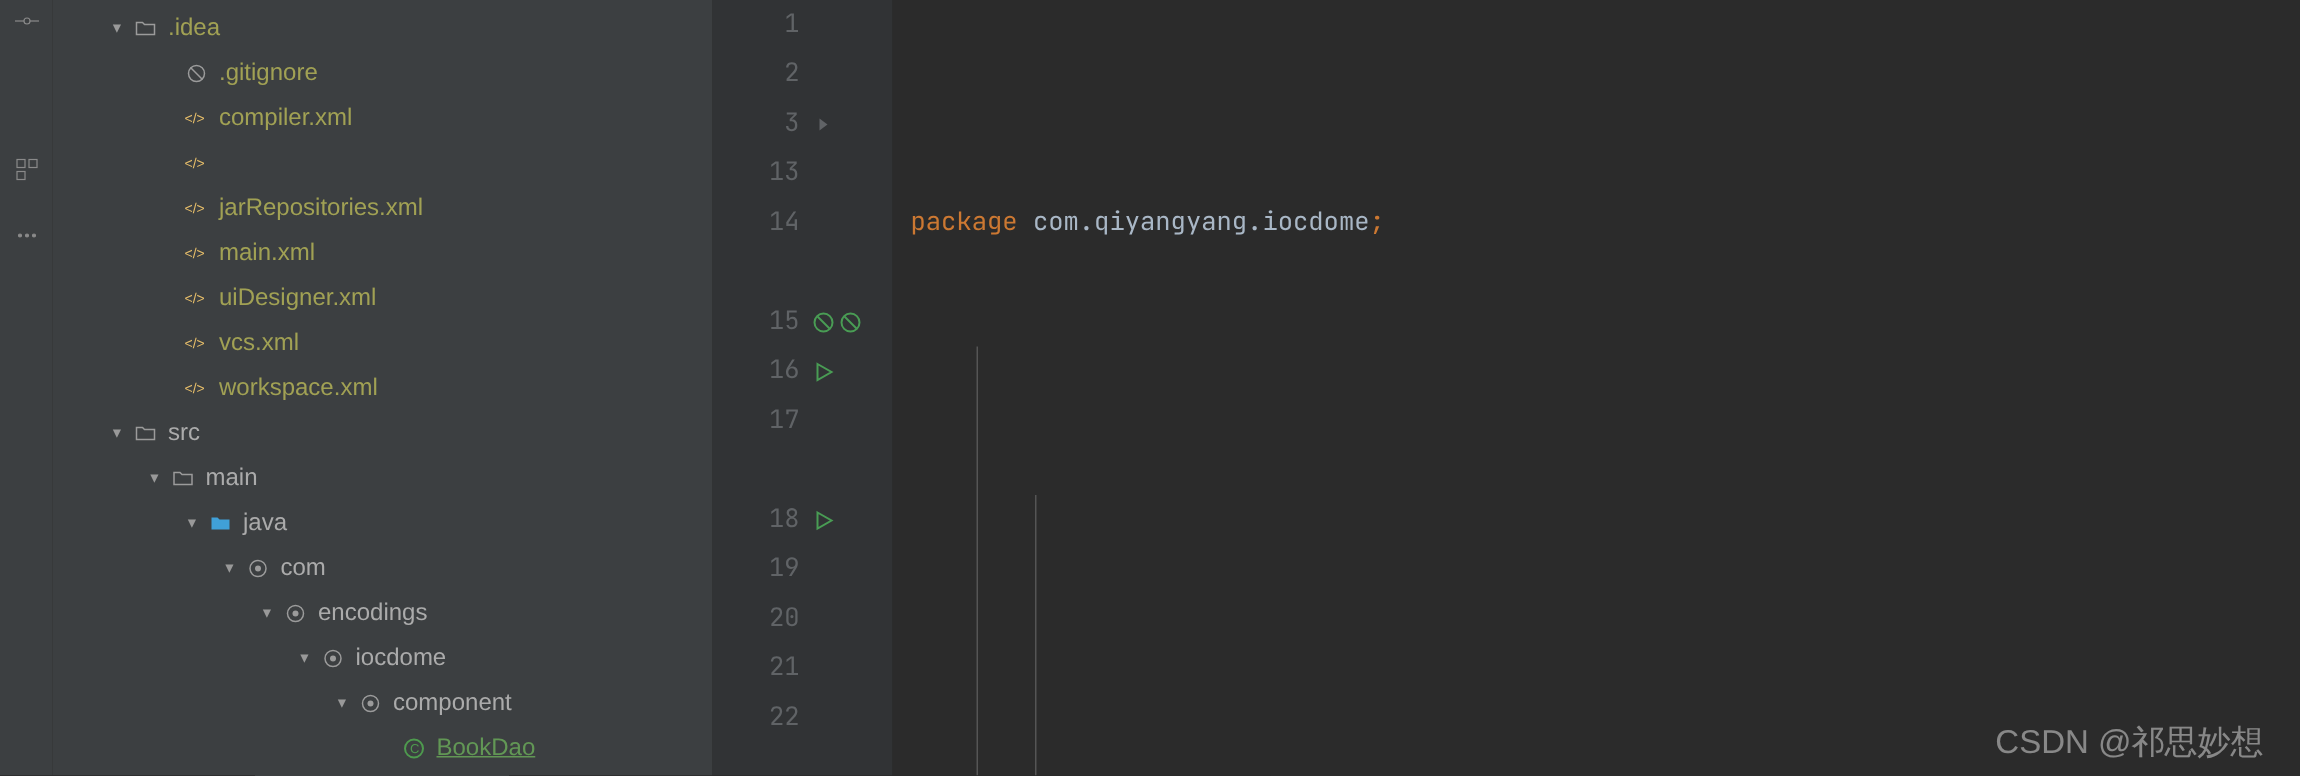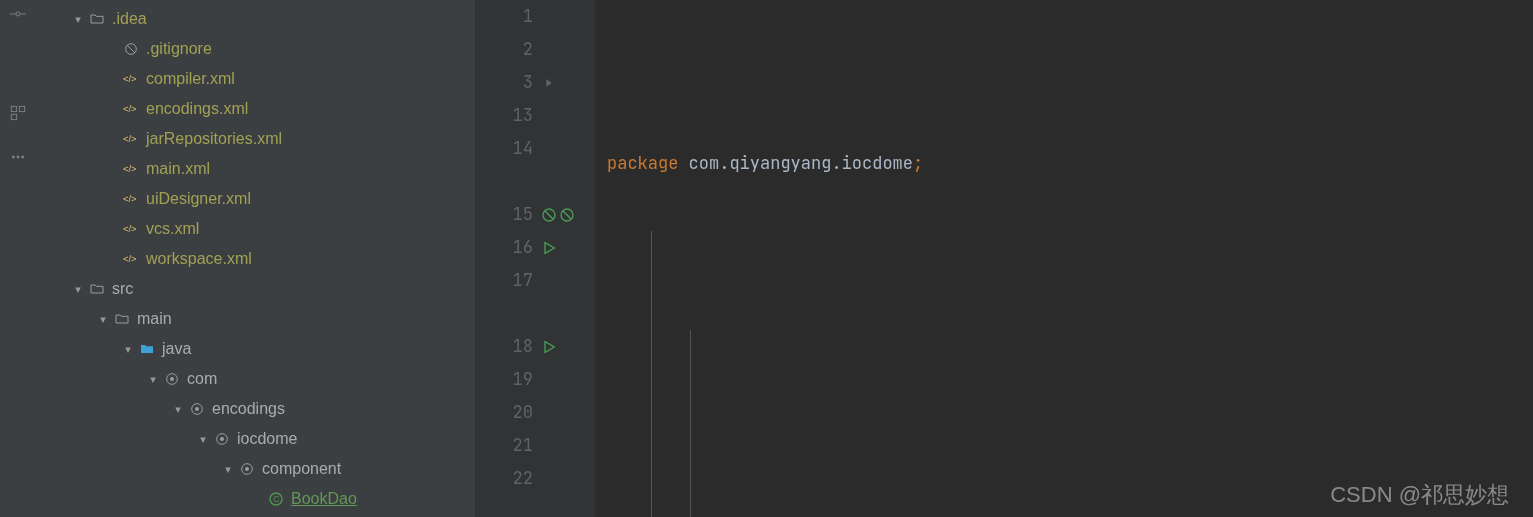--- a/index.html
+++ b/index.html
@@ -88,21 +88,21 @@
   }
   .gutter-icons .gi { height:33px; display:flex; align-items:center; gap:2px; padding-left:4px;}
   .gi svg { width:16px; height:16px; }
   .code {
     flex:1;
     background: var(--bg-editor);
     white-space:pre;
     position:relative;
     padding-left:12px;
   }
-  .code .cl { height:33px; display:flex; align-items:center; white-space:pre;margin-top:15px;}
+  .code .cl { height:33px; display:flex; align-items:center; white-space:pre;}
   .kw { color: var(--text-keyword); }
   .cls{ color: var(--text-class); text-align: center; }
   .dimbox { background:#515151; color:#a9b7c6; padding:0 4px; border-radius:2px;}
   .watermark {
     position:absolute; right:24px; bottom:6px;
     color: rgba(230,230,230,0.5);
     font-size:22px;
     font-family: sans-serif;
     pointer-events:none;
   }
@@ -165,21 +165,20 @@
         </svg>
       </span>
     <span class="fn c-olive">compiler.xml</span>
   </div>
   <div class="row" style="padding-left:85px">
     <span class="ic">
         <svg viewBox="0 0 24 24">
           <text x="0" y="17" font-size="14" fill="#e8bf6a">&lt;/&gt;</text>
         </svg>
       </span>
-    <span class="fn c-olive">encodings.xml</span>
   </div>
   <div class="row" style="padding-left:85px">
     <span class="ic">
         <svg viewBox="0 0 24 24">
           <text x="0" y="17" font-size="14" fill="#e8bf6a">&lt;/&gt;</text>
         </svg>
       </span>
     <span class="fn c-olive">jarRepositories.xml</span>
   </div>
   <div class="row" style="padding-left:85px">

